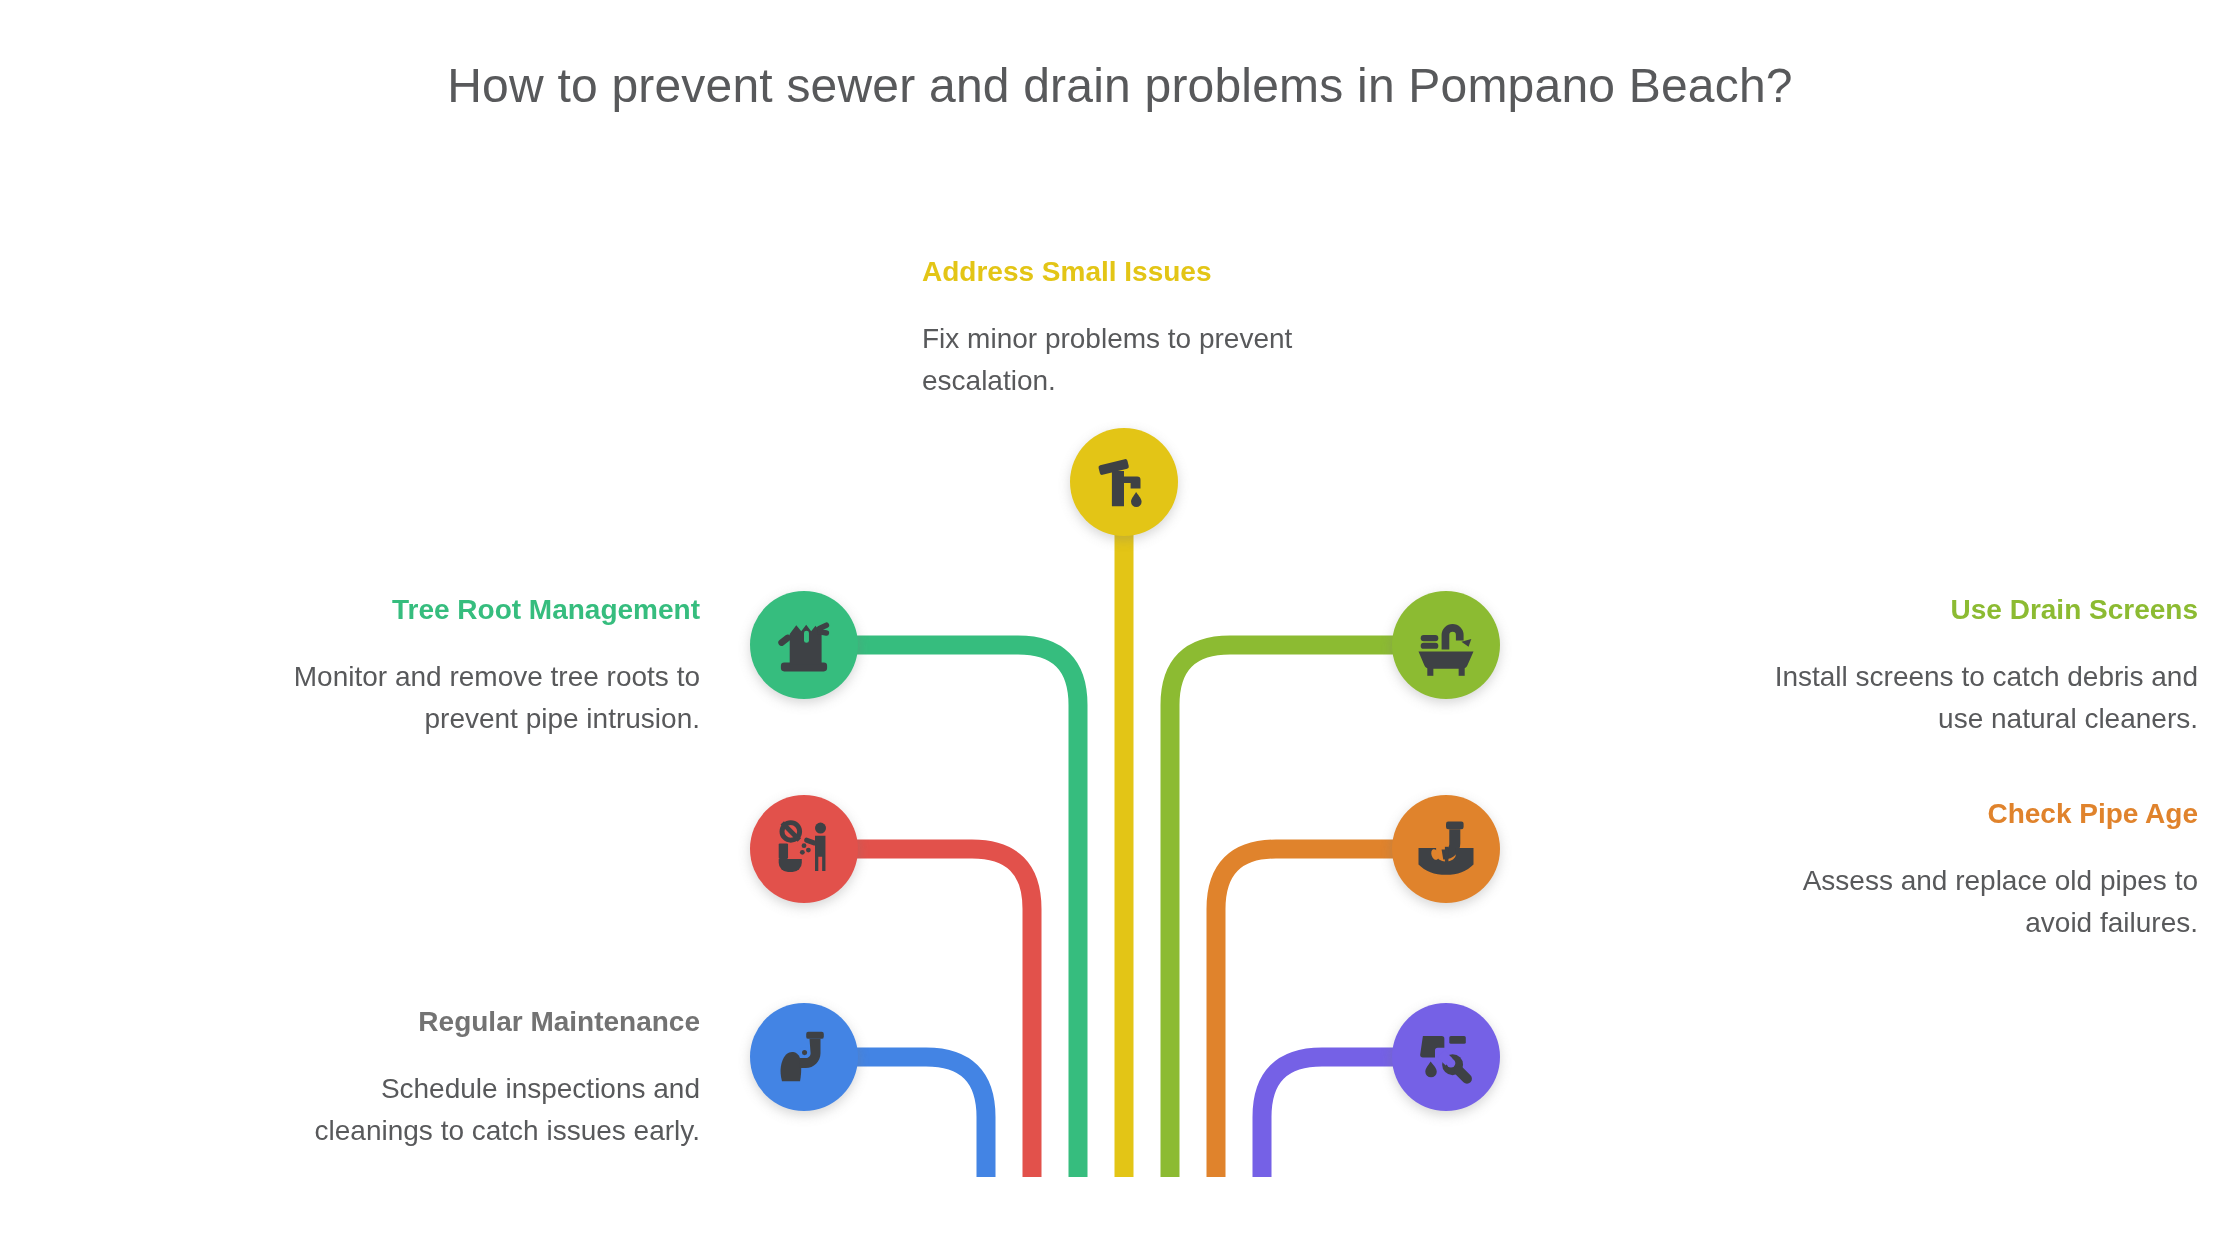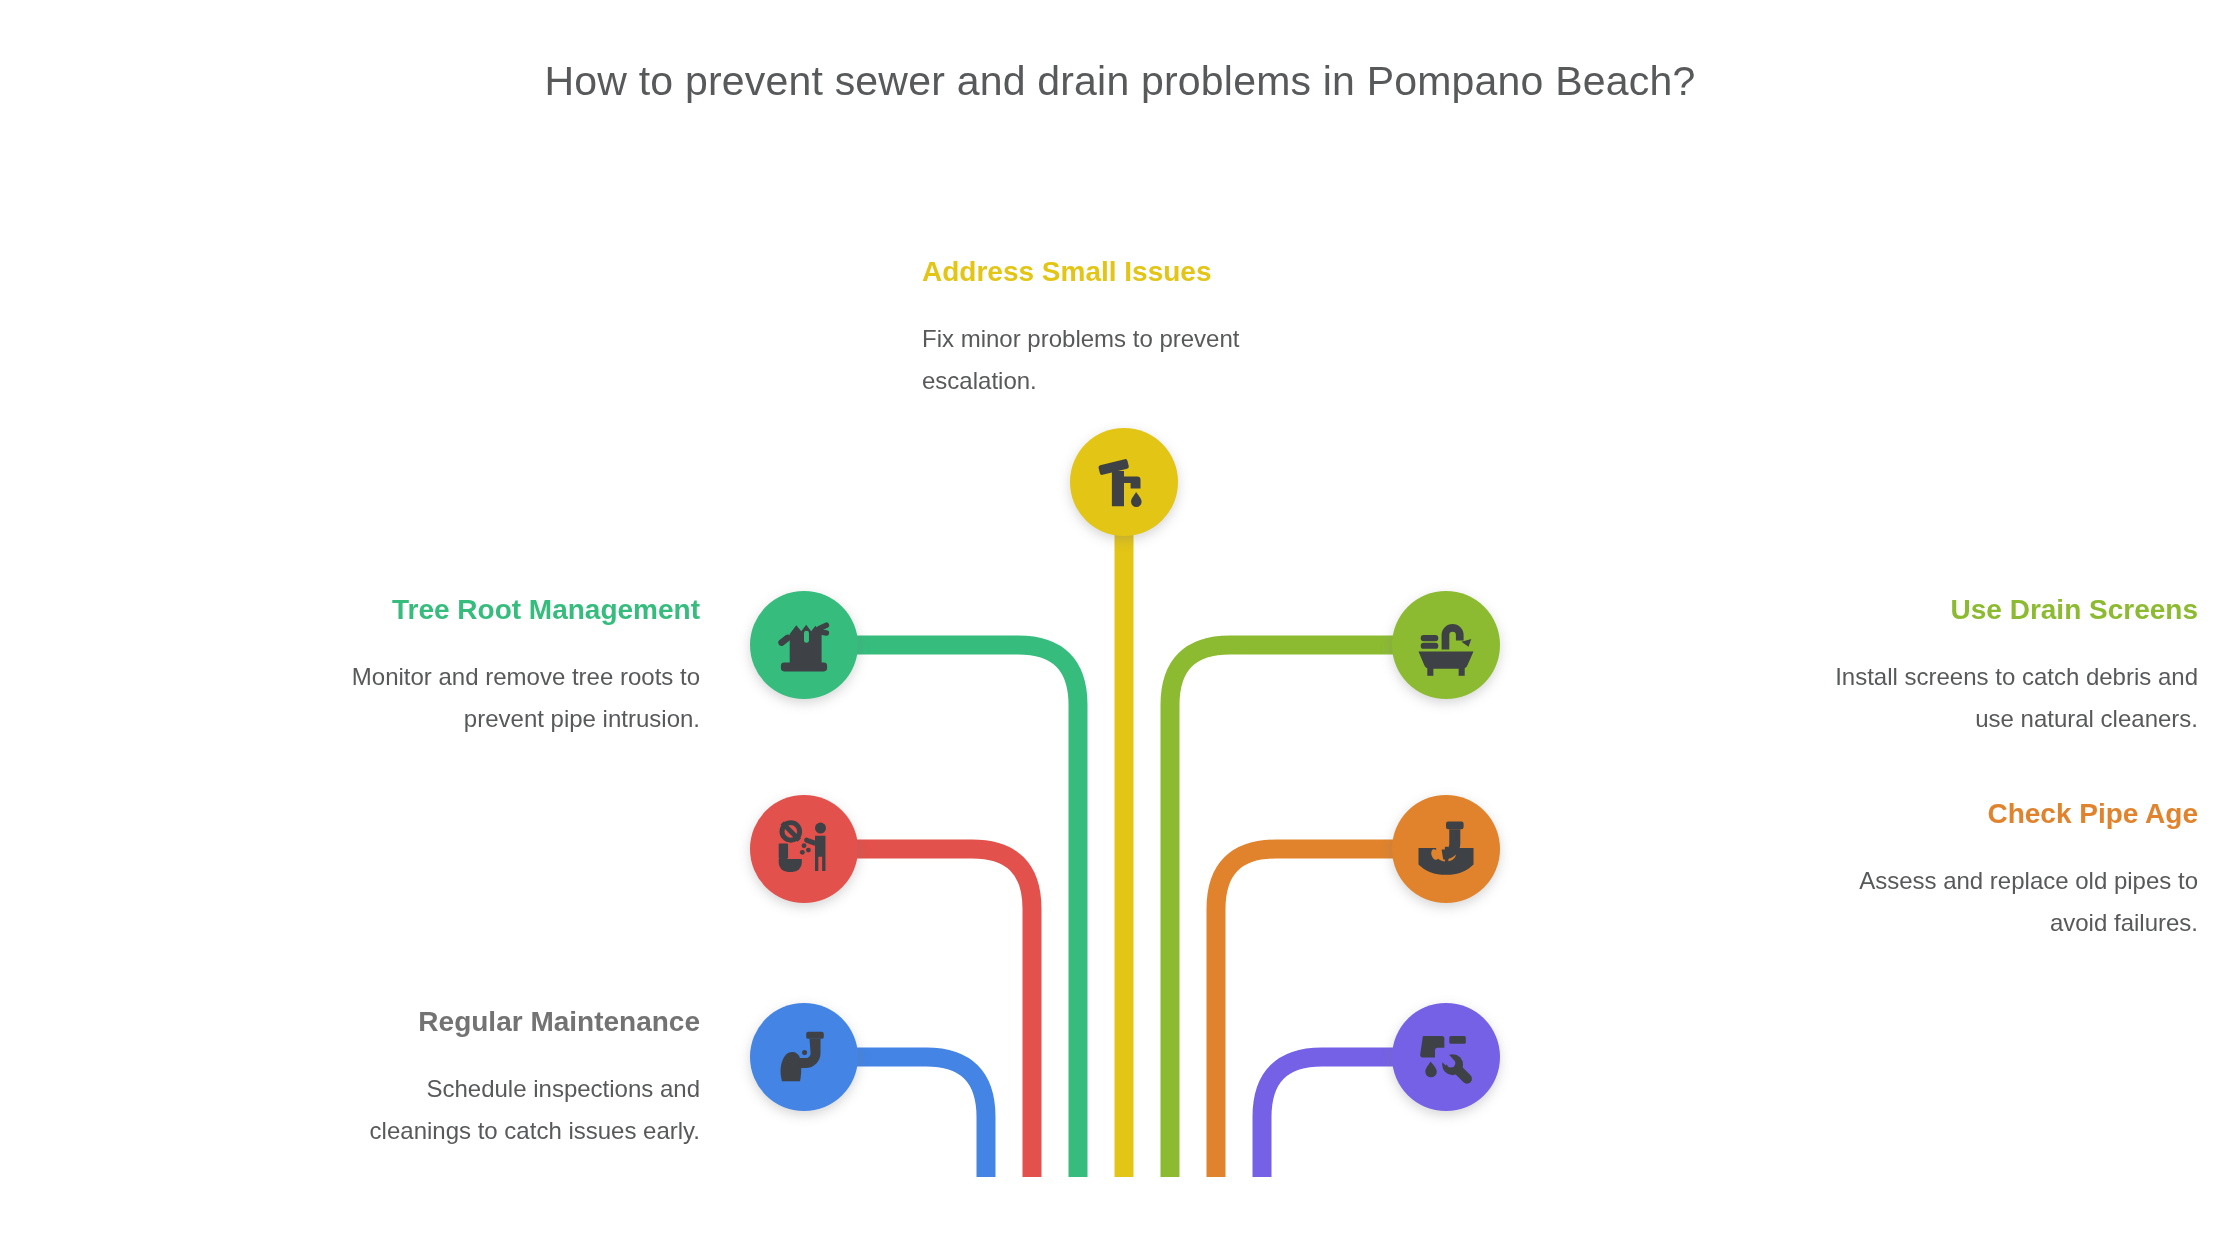--- a/index.html
+++ b/index.html
@@ -2,28 +2,28 @@
 <html><head>
 <meta charset="utf-8">
 <style>
   html,body { margin:0; padding:0; background:#ffffff; }
   .stage {
     position:relative; width:2240px; height:1260px; background:#ffffff;
     font-family:"Liberation Sans", sans-serif; overflow:hidden;
   }
   .title {
     position:absolute; left:0; right:0; top:58px; text-align:center;
-    font-size:41px; color:var(--ink); letter-spacing:0.2px;
+    font-size:48px; color:var(--ink); letter-spacing:0.2px;
   }
   svg.connectors { position:absolute; left:0; top:0; width:2240px; height:1260px; }
   svg.connectors path { fill:none; stroke-width:19; stroke-linecap:butt; }
   .item { position:absolute; }
   .item .heading { font-size:28px; font-weight:bold; line-height:40px; }
   .item .desc {
-    font-size:24px; color:var(--ink); line-height:42px;
+    font-size:28px; color:var(--ink); line-height:42px;
     white-space:pre-line; margin-top:26px;
   }
   .item.left  { right:1540px; width:620px; text-align:right; }
   .item.right { left:1558px;  width:640px; text-align:right; }
   .item.center{ left:922px;   width:480px; text-align:left; }
   .node {
     position:absolute; width:108px; height:108px; border-radius:50%;
     display:flex; align-items:center; justify-content:center;
     box-shadow:0 4px 12px rgba(120,120,120,0.30);
   }

